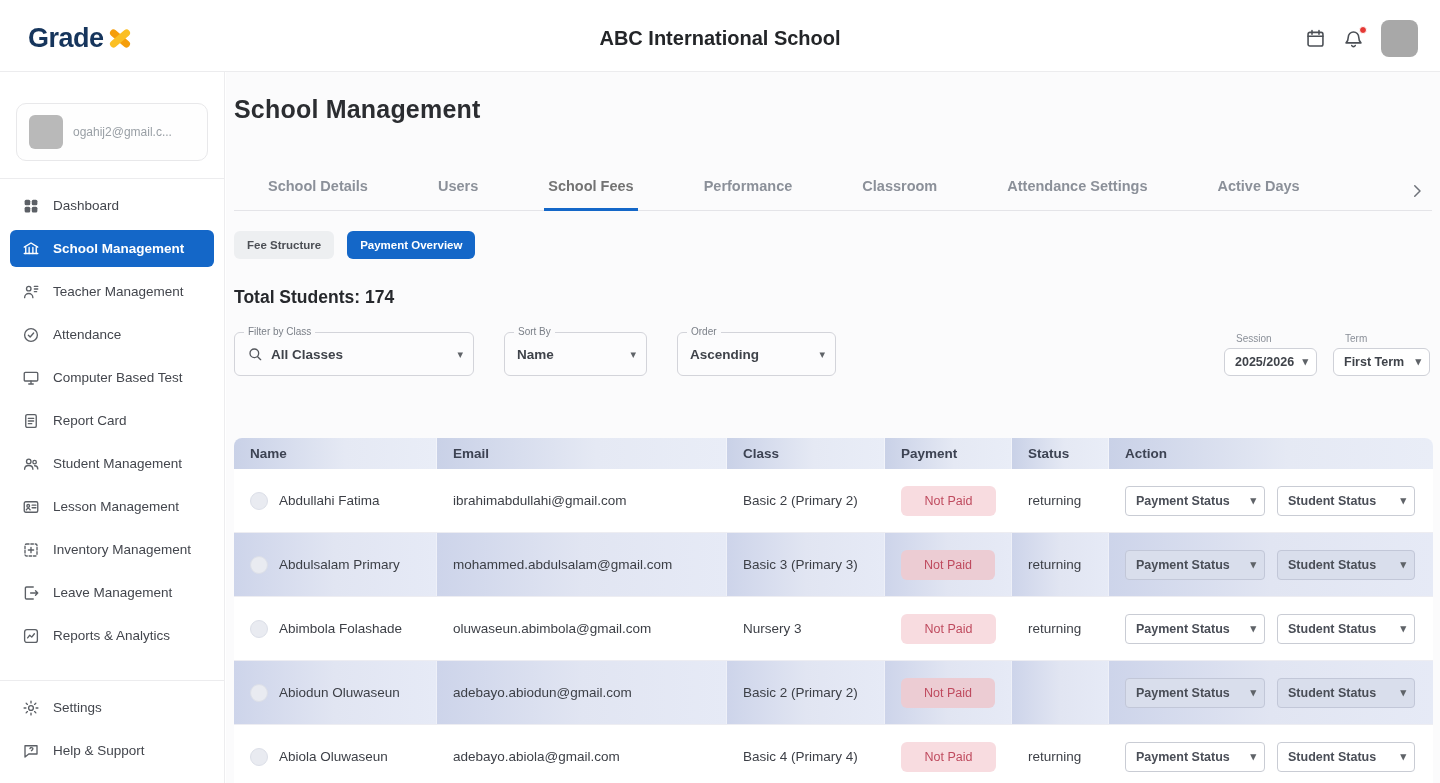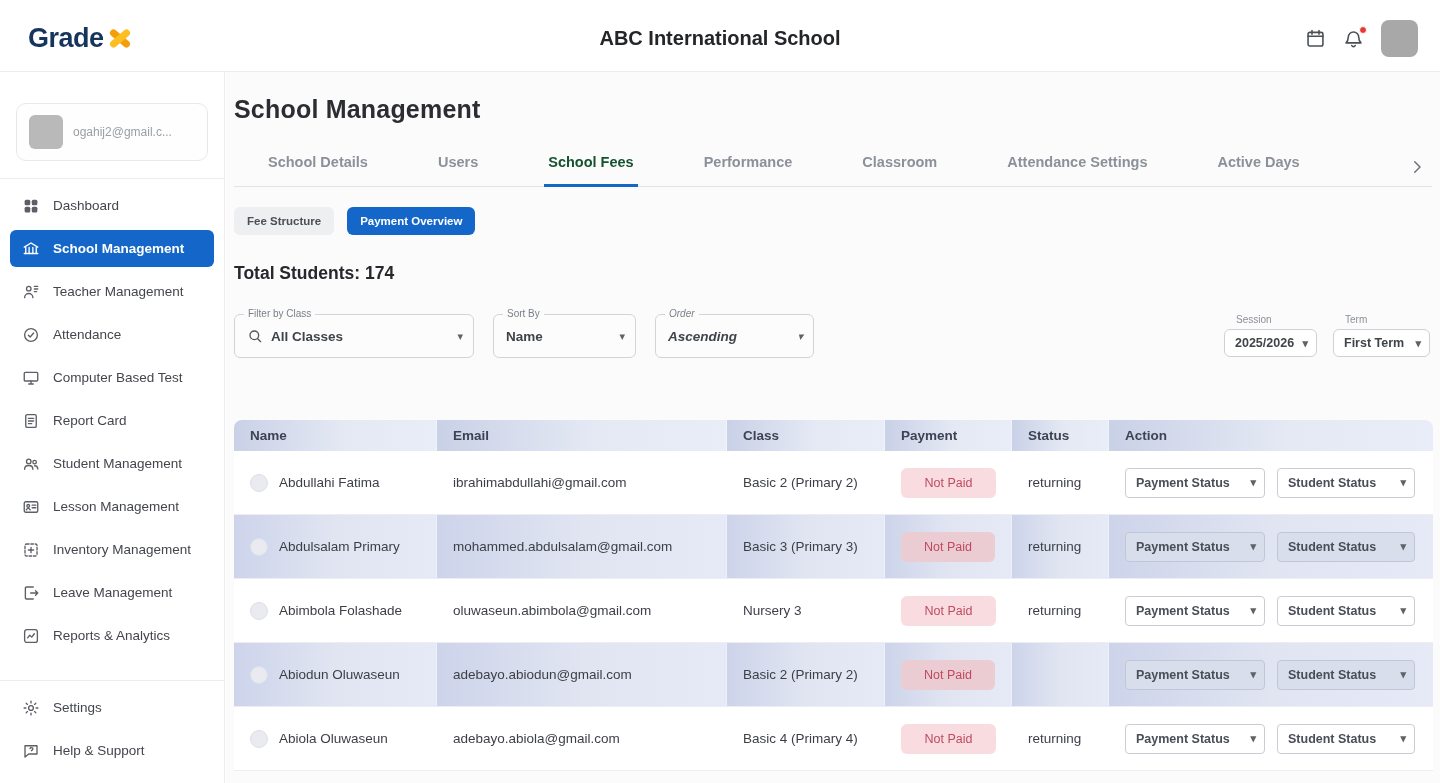--- a/index.html
+++ b/index.html
@@ -41,44 +41,44 @@
 
   
   .main { position:absolute; top:67px; left:226px; width:1214px; height:716px;
     background:#fbfbfc; padding:0 8px 0 8px; overflow:hidden; }
   .page-title { margin-top:28px; font-size:25px; font-weight:800; color:#2b2d31; letter-spacing:.2px; }
 
   .tabs { margin-top:30px; display:flex; align-items:flex-end; gap:62px;
     border-bottom:1px solid #e4e4e8; padding-left:30px; padding-right:6px; }
   .tab { padding:0 4px 14px; font-size:14.5px; font-weight:700; color:#8b9099;
     white-space:nowrap; cursor:pointer; border-bottom:3px solid transparent; margin-bottom:-1px; }
-  .tab.active { color:#14532d; border-bottom-color:#1467c8; }
+  .tab.active { color:#737373; border-bottom-color:#1467c8;margin-top:24px; }
   .tabs-overflow { margin-left:auto; width:18px; height:18px; color:#6e7279;
     margin-bottom:10px; cursor:pointer; }
   .tabs-overflow svg { width:100%; height:100%; }
 
   .pills { margin-top:20px; display:flex; gap:13px; }
   .pill { border:none; border-radius:6px; padding:8px 13px; font-size:11.5px; font-weight:600;
     background:#edeff1; color:#4c4f55; cursor:pointer; font-family:inherit; }
   .pill.active { background:#1467c8; color:#fff; }
 
   .total-line { margin-top:28px; font-size:17.5px; font-weight:800; color:#26282c; }
 
-  .filterbar { margin-top:30px; display:flex; align-items:flex-start; gap:19px; padding-right:2px; }
+  .filterbar { margin-top:24px; display:flex; align-items:center; gap:30px; padding-right:2px; }
   .mselect { position:relative; height:44px; border:1px solid #d3d4da; border-radius:6px;
     background:#fcfcfd; display:flex; align-items:center; gap:8px; padding:0 28px 0 12px;
     cursor:pointer; }
   .mlabel { position:absolute; top:-7px; left:9px; background:#fbfbfc; padding:0 4px;
     font-size:10px; color:#7a7f87; line-height:12px; }
   .mvalue { font-size:13.5px; font-weight:700; color:#3f434a; white-space:nowrap; }
   .caret { color:#5f6368; font-size:11px; line-height:1; }
   .mselect .caret { position:absolute; right:10px; }
   .search-ic { width:16px; height:16px; color:#54575d; flex:none; }
   .search-ic svg { width:100%; height:100%; }
-  .w-class { width:240px; } .w-sort { width:143px; } .w-order { width:159px;font-style:italic; }
+  .w-class { width:240px; } .w-sort { width:143px; } .w-order { width:159px; }
 
   .filter-right { margin-left:auto; display:flex; gap:16px; }
   .sselect-wrap { display:flex; flex-direction:column; }
   .sselect-label { font-size:10px; color:#8a8f98; margin:0 0 4px 12px; }
   .sselect { height:28px; border:1px solid #cfd1d8; border-radius:6px; background:#fff;
     display:flex; align-items:center; justify-content:space-between; gap:8px;
     padding:0 8px 0 10px; font-size:12.5px; font-weight:700; color:#3f434a; cursor:pointer; }
   .w-session { width:93px; } .w-term { width:97px; }
 
   

